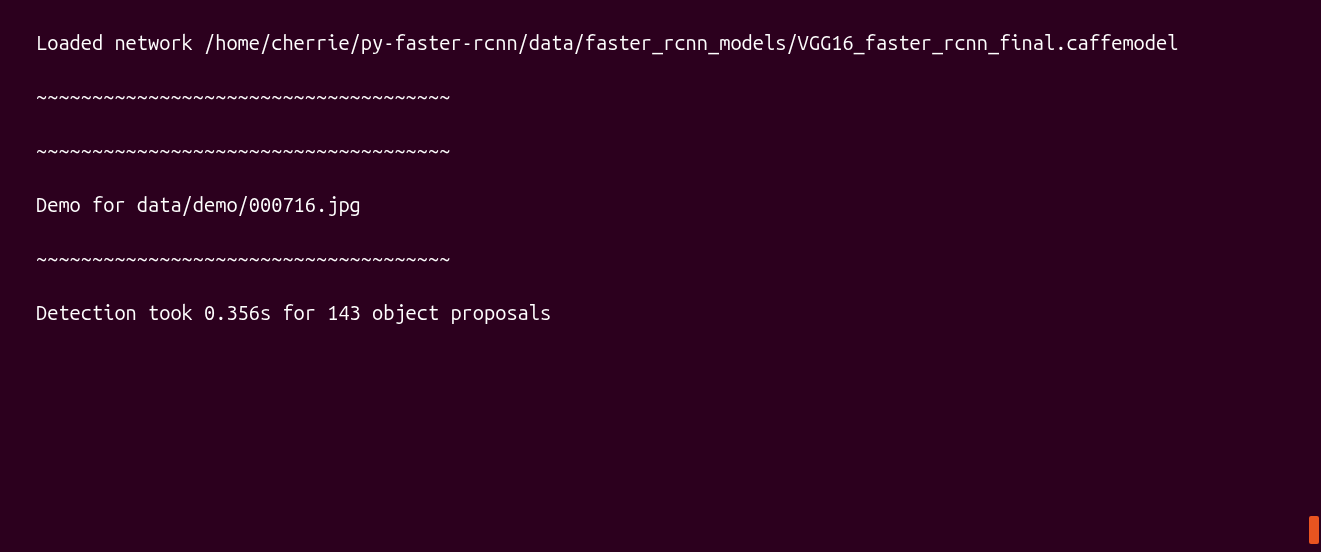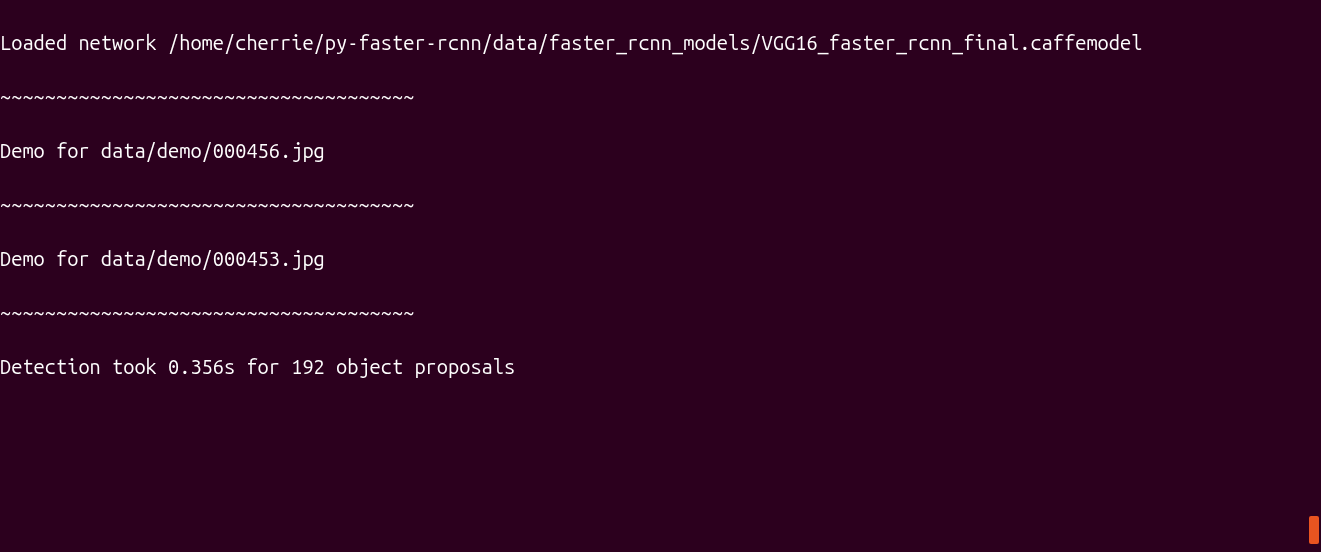--- a/index.html
+++ b/index.html
@@ -18,42 +18,42 @@
       overflow: hidden;
       padding: 2px 0 0 0;
       position: relative;
     }
     .terminal {
       white-space: pre-wrap;
       word-break: break-all;
     }
     .line {
       display: block;
+      padding-left: 36px;
     }
     .scrollbar-indicator {
       position: absolute;
       right: 2px;
       bottom: 8px;
       width: 10px;
       height: 28px;
       background-color: #e95420;
       border-radius: 2px;
     }
   </style>
 </head>
 <body>
 
 <div class="terminal">
 <span class="line">Loaded network /home/cherrie/py-faster-rcnn/data/faster_rcnn_models/VGG16_faster_rcnn_final.caffemodel</span>
 <span class="line">~~~~~~~~~~~~~~~~~~~~~~~~~~~~~~~~~~~~~</span>
-<span class="line">Demo for data/demo/000456.jpg</span>
 <span class="line">~~~~~~~~~~~~~~~~~~~~~~~~~~~~~~~~~~~~~</span>
-<span class="line">Demo for data/demo/000453.jpg</span>
+<span class="line">Demo for data/demo/000716.jpg</span>
 <span class="line">~~~~~~~~~~~~~~~~~~~~~~~~~~~~~~~~~~~~~</span>
-<span class="line">Detection took 0.356s for 192 object proposals</span>
+<span class="line">Detection took 0.356s for 143 object proposals</span>
 
 
 
 
 
 
 </div>
 
 <div class="scrollbar-indicator"></div>
 

